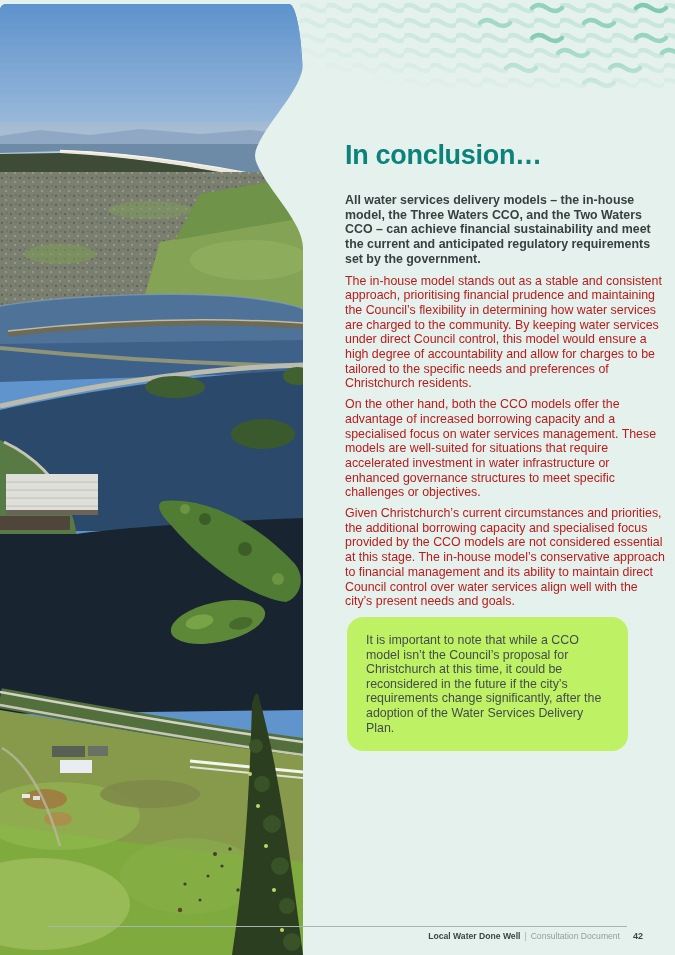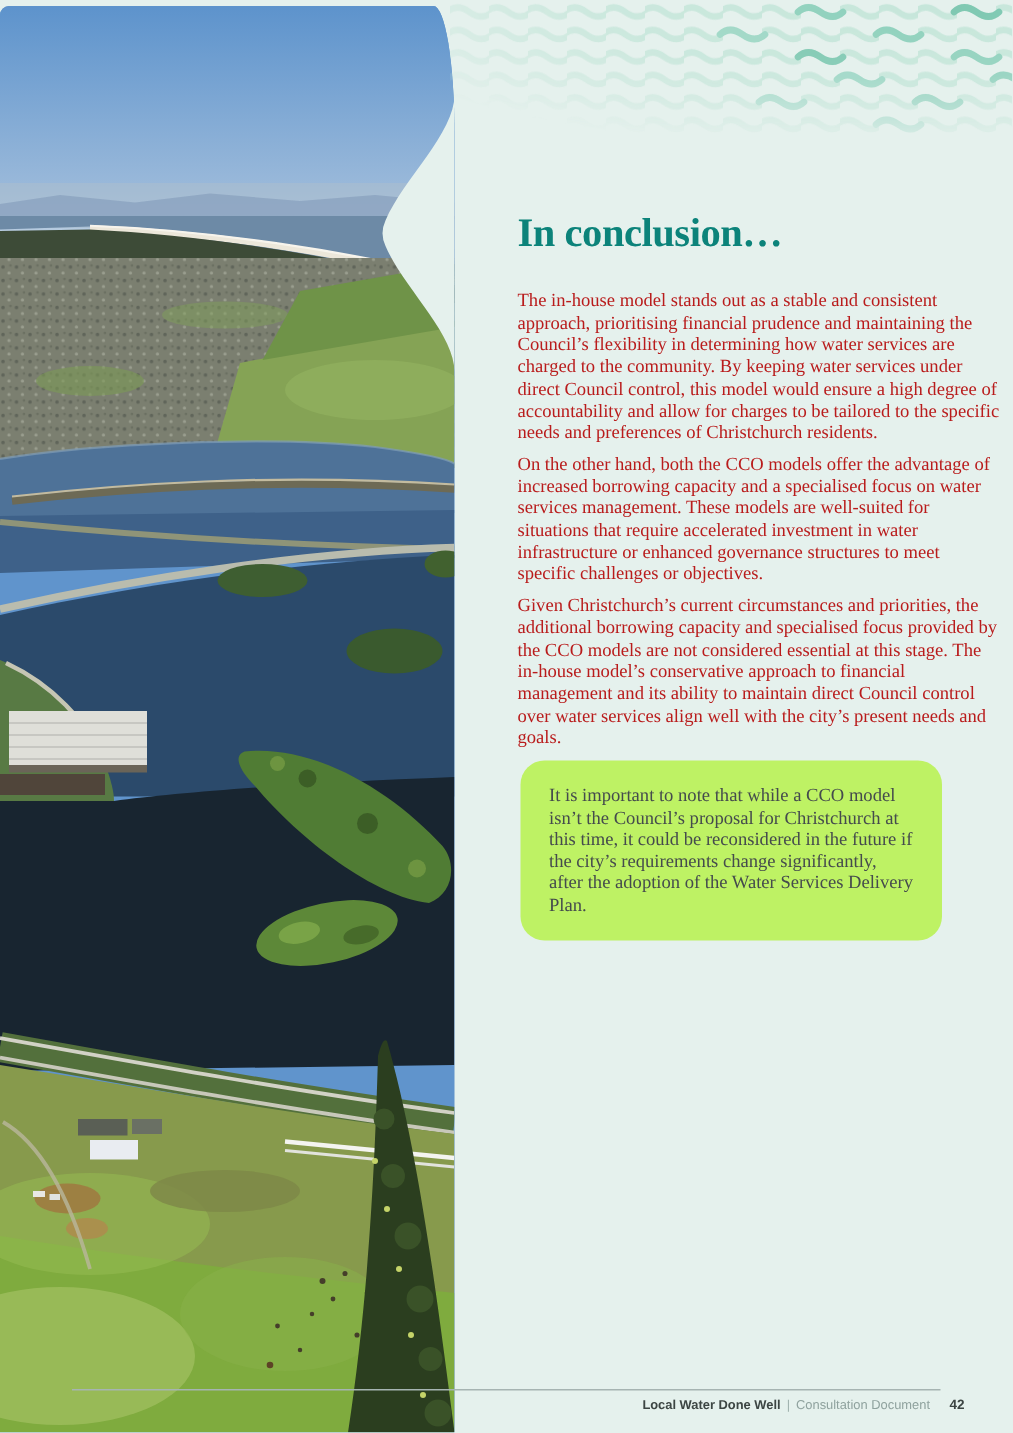--- a/index.html
+++ b/index.html
@@ -16,21 +16,21 @@
     border-top-right-radius:14px 85px;
     border-top-left-radius:6px;
     background:#6094cc;
   }
   .photo svg{display:block;}
   
   .bracket{position:absolute;left:253px;top:63px;width:50px;height:185px;}
   
   .waves{position:absolute;left:300px;top:0;width:375px;height:92px;pointer-events:none;}
   
-  .content{position:absolute;left:345px;top:139px;width:322px;color:#424a4c;font-family:Liberation Serif, serif;}
+  .content{position:absolute;left:345px;top:139px;width:322px;color:#424a4c;}
   .content h1{
     margin:0 0 22px 0;font-size:27px;line-height:32px;font-weight:700;
     color:#0c837a;letter-spacing:-0.3px;
   }
   .content p{margin:0 0 6px 0;font-size:12.4px;line-height:14.7px;color:#b91c1c;}
   .content p.lead{font-weight:700;color:#383f41;margin-bottom:7px;}
   .note{
     margin-top:8px;margin-left:2px;width:243px;
     background:#bef264;border-radius:16px;
     padding:16px 19px;font-size:12.4px;line-height:14.6px;color:#454b4d;
@@ -212,20 +212,21 @@
           <path d="M206 68 Q212.5 62 221 68 T 236 68" stroke="#9bd6c4"></path>
           <path d="M310 68 Q316.5 62 325 68 T 340 68" stroke="#8ed0bc"></path>
           <path d="M284 83 Q290.5 77 299 83 T 314 83" stroke="#9bd6c4"></path>
         </g>
       </g>
     </svg>
   </div>
 
   <div class="content">
     <h1>In conclusion…</h1>
+    <p class="lead">All water services delivery models – the in-house model, the Three Waters CCO, and the Two Waters CCO – can achieve financial sustainability and meet the current and anticipated regulatory requirements set by the government.</p>
     <p>The in-house model stands out as a stable and consistent approach, prioritising financial prudence and maintaining the Council’s flexibility in determining how water services are charged to the community. By keeping water services under direct Council control, this model would ensure a high degree of accountability and allow for charges to be tailored to the specific needs and preferences of Christchurch residents.</p>
     <p>On the other hand, both the CCO models offer the advantage of increased borrowing capacity and a specialised focus on water services management. These models are well-suited for situations that require accelerated investment in water infrastructure or enhanced governance structures to meet specific challenges or objectives.</p>
     <p>Given Christchurch’s current circumstances and priorities, the additional borrowing capacity and specialised focus provided by the CCO models are not considered essential at this stage. The in-house model’s conservative approach to financial management and its ability to maintain direct Council control over water services align well with the city’s present needs and goals.</p>
     <div class="note">
       <span>It is important to note that while a CCO model isn’t the Council’s proposal for Christchurch at this time, it could be reconsidered in the future if the city’s requirements change significantly, after the adoption of the Water Services Delivery Plan.</span>
     </div>
   </div>
 
   <div class="footer-rule"></div>
   <div class="footer">

